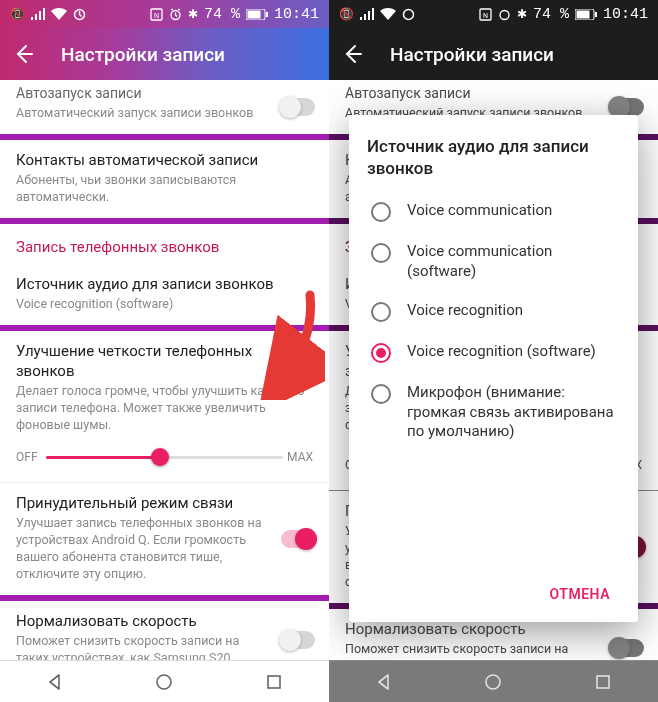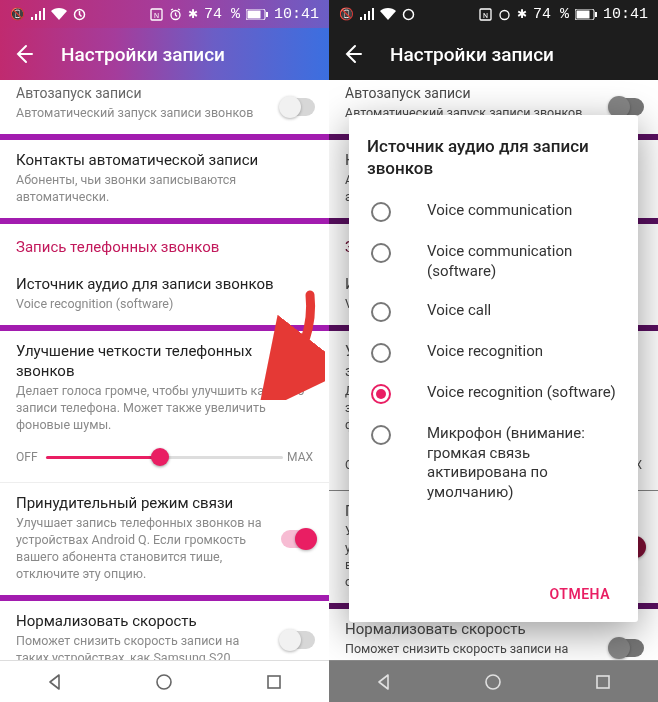--- a/index.html
+++ b/index.html
@@ -56,21 +56,21 @@
   .right .content .row .title, .right .content .row .sub { color:#888; }
   .right .content { filter:brightness(.55); }
 
   .dialog { position:absolute; top:115px; left:20px; right:20px; bottom:80px; background:#fff; border-radius:3px; box-shadow:0 10px 40px rgba(0,0,0,.4); padding:20px 18px 12px; display:flex; flex-direction:column; }
   .dialog .dlg-title { font-size:17px; color:#222; font-weight:500; line-height:1.3; margin-bottom:12px; }
   .dialog .opts { flex:1; overflow:auto; }
   .dialog .opt { display:flex; align-items:flex-start; gap:16px; padding:10px 4px; }
   .dialog .opt .radio { width:20px; height:20px; border:2px solid #777; border-radius:50%; flex-shrink:0; margin-top:1px; }
   .dialog .opt.selected .radio { border-color:#e91e63; position:relative; }
   .dialog .opt.selected .radio::after { content:""; position:absolute; top:3px; left:3px; right:3px; bottom:3px; border-radius:50%; background:#e91e63; }
-  .dialog .opt .lbl { font-size:15px; color:#333; line-height:1.3;margin-left:20px; }
+  .dialog .opt .lbl { font-size:15px; color:#333; line-height:1.3; }
   .dialog .actions { text-align:right; padding-top:6px; }
   .dialog .actions .btn { color:#e91e63; font-size:14px; font-weight:600; letter-spacing:.5px; padding:8px 10px; display:inline-block; }
 </style>
 </head>
 <body>
 
 <div class="stage">
 
   <div class="phone left">
     <div class="statusbar">
@@ -276,24 +276,20 @@
           <div class="opt">
             <div class="radio"></div>
             <div class="lbl">Voice communication</div>
           </div>
           <div class="opt">
             <div class="radio"></div>
             <div class="lbl">Voice communication (software)</div>
           </div>
           <div class="opt">
             <div class="radio"></div>
-            <div class="lbl">Voice call</div>
-          </div>
-          <div class="opt">
-            <div class="radio"></div>
             <div class="lbl">Voice recognition</div>
           </div>
           <div class="opt selected">
             <div class="radio"></div>
             <div class="lbl">Voice recognition (software)</div>
           </div>
           <div class="opt">
             <div class="radio"></div>
             <div class="lbl">Микрофон (внимание: громкая связь активирована по умолчанию)</div>
           </div>

